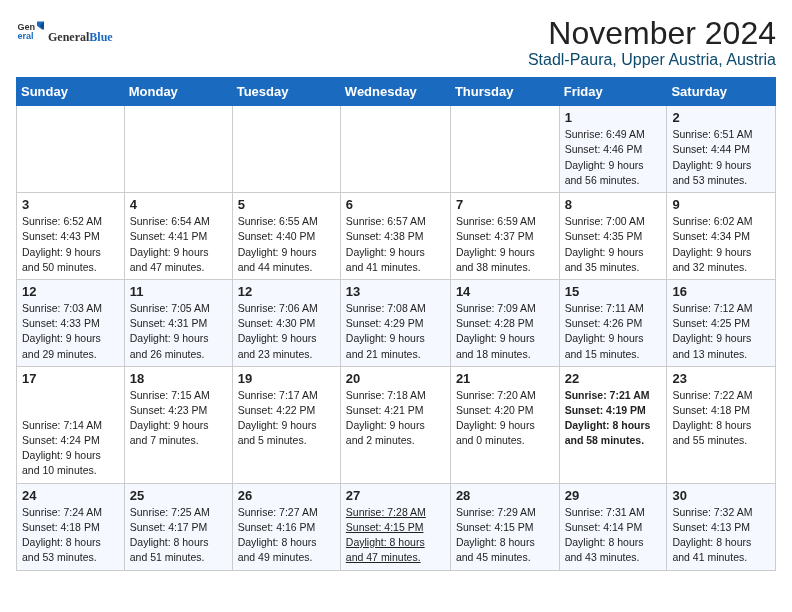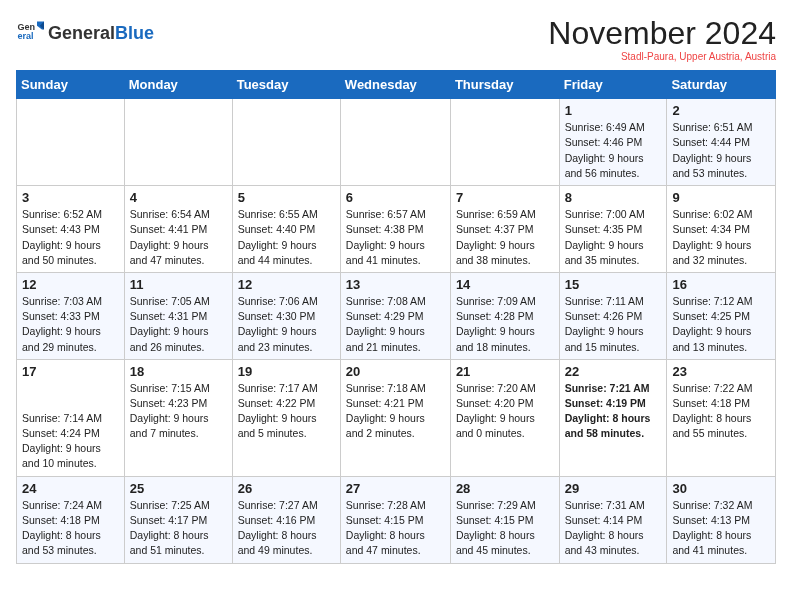--- a/index.html
+++ b/index.html
@@ -15,42 +15,43 @@
       align-items: flex-start;
       justify-content: space-between;
       margin-bottom: 8px;
     }
     .logo {
       display: flex;
       align-items: flex-end;
       gap: 4px;
     }
     .logo-text {
-      font-size: 18px;
+      font-size: 12px;
       font-weight: bold;
       line-height: 1.1;
+      font-family: Liberation Serif, serif;
     }
     .logo-general { color: #333; }
     .logo-blue { color: #1a6abf; }
     .logo-icon {
       width: 28px;
       height: 28px;
     }
     .title-block {
       text-align: right;
     }
     .month-title {
       font-size: 32px;
       font-weight: normal;
       color: #222;
       line-height: 1.1;
     }
     .location {
-      font-size: 10px;
-      color: #ef4444;
+      font-size: 16px;
+      color: #0c4a6e;
     }
     .calendar {
       width: 100%;
       border-collapse: collapse;
       border: 1px solid #ccc;
     }
     .calendar th {
       background: #1a6abf;
       color: #fff;
       font-size: 13px;
@@ -291,21 +292,21 @@
 Daylight: 8 hours and 51 minutes.</div>
         </td>
         <td>
           <span class="day-num">26</span>
           <div class="day-info" style="white-space: pre-line;">Sunrise: 7:27 AM
 Sunset: 4:16 PM
 Daylight: 8 hours and 49 minutes.</div>
         </td>
         <td>
           <span class="day-num">27</span>
-          <div class="day-info" style="white-space: pre-line;">Sunrise: 7:28 AM
+          <div class="day-info" style="white-space: pre-line; text-decoration: underline;">Sunrise: 7:28 AM
 Sunset: 4:15 PM
 Daylight: 8 hours and 47 minutes.</div>
         </td>
         <td>
           <span class="day-num">28</span>
           <div class="day-info" style="white-space: pre-line;">Sunrise: 7:29 AM
 Sunset: 4:15 PM
 Daylight: 8 hours and 45 minutes.</div>
         </td>
         <td>

